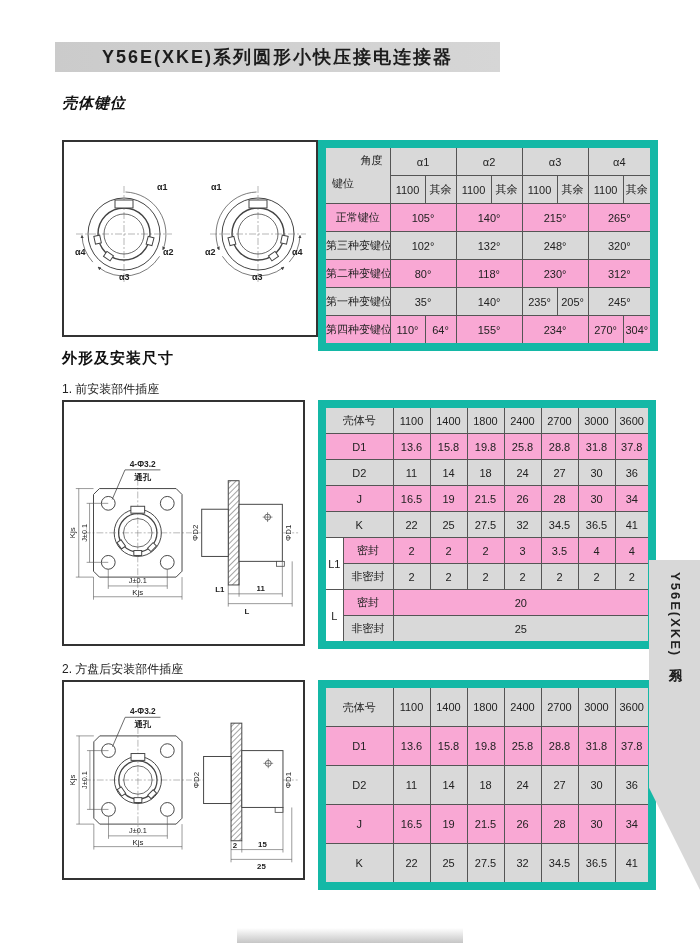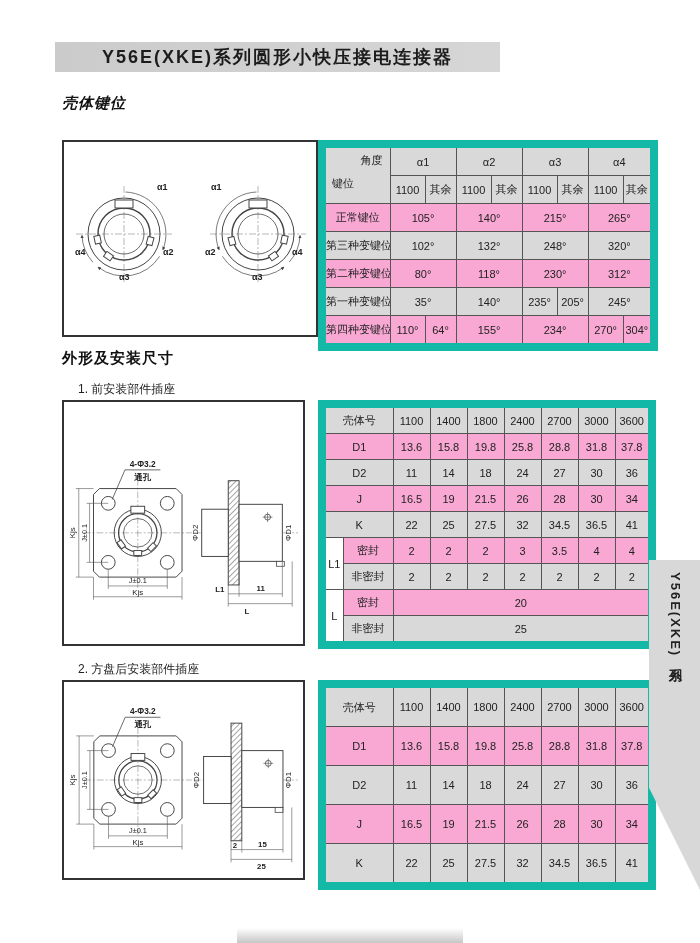--- a/index.html
+++ b/index.html
@@ -6,21 +6,21 @@
   #page{position:relative;width:700px;height:943px;background:#fff;overflow:hidden;
         font-family:"Liberation Sans","DejaVu Sans",sans-serif;color:#222;border-radius:9px;}
 
   
   .titlebar{position:absolute;left:55px;top:42px;width:445px;height:30px;
     background:linear-gradient(to right,#cbcbcb,#d6d6d6);
     text-align:center;line-height:30px;font-size:18px;font-weight:bold;
     color:#1c1c1c;letter-spacing:2px;}
 
   .h1{position:absolute;left:62px;font-size:15px;font-weight:bold;color:#111;letter-spacing:1px;}
-  .h2{position:absolute;left:62px;font-size:12px;color:#222;margin-left:16px;}
+  .h2{position:absolute;left:62px;font-size:12px;color:#222;}
 
   
   .figbox{position:absolute;border:2px solid #333;background:#fff;box-sizing:border-box;}
 
   
   table.tbl{position:absolute;border-collapse:collapse;table-layout:fixed;
     border:8px solid #14b8a6;background:#f9a8d4;}
   table.tbl td{border:1px solid #555;text-align:center;vertical-align:middle;
     font-size:11px;color:#222;padding:0;overflow:hidden;white-space:nowrap;}
   tr.g td{background:#d9d9d9;}

